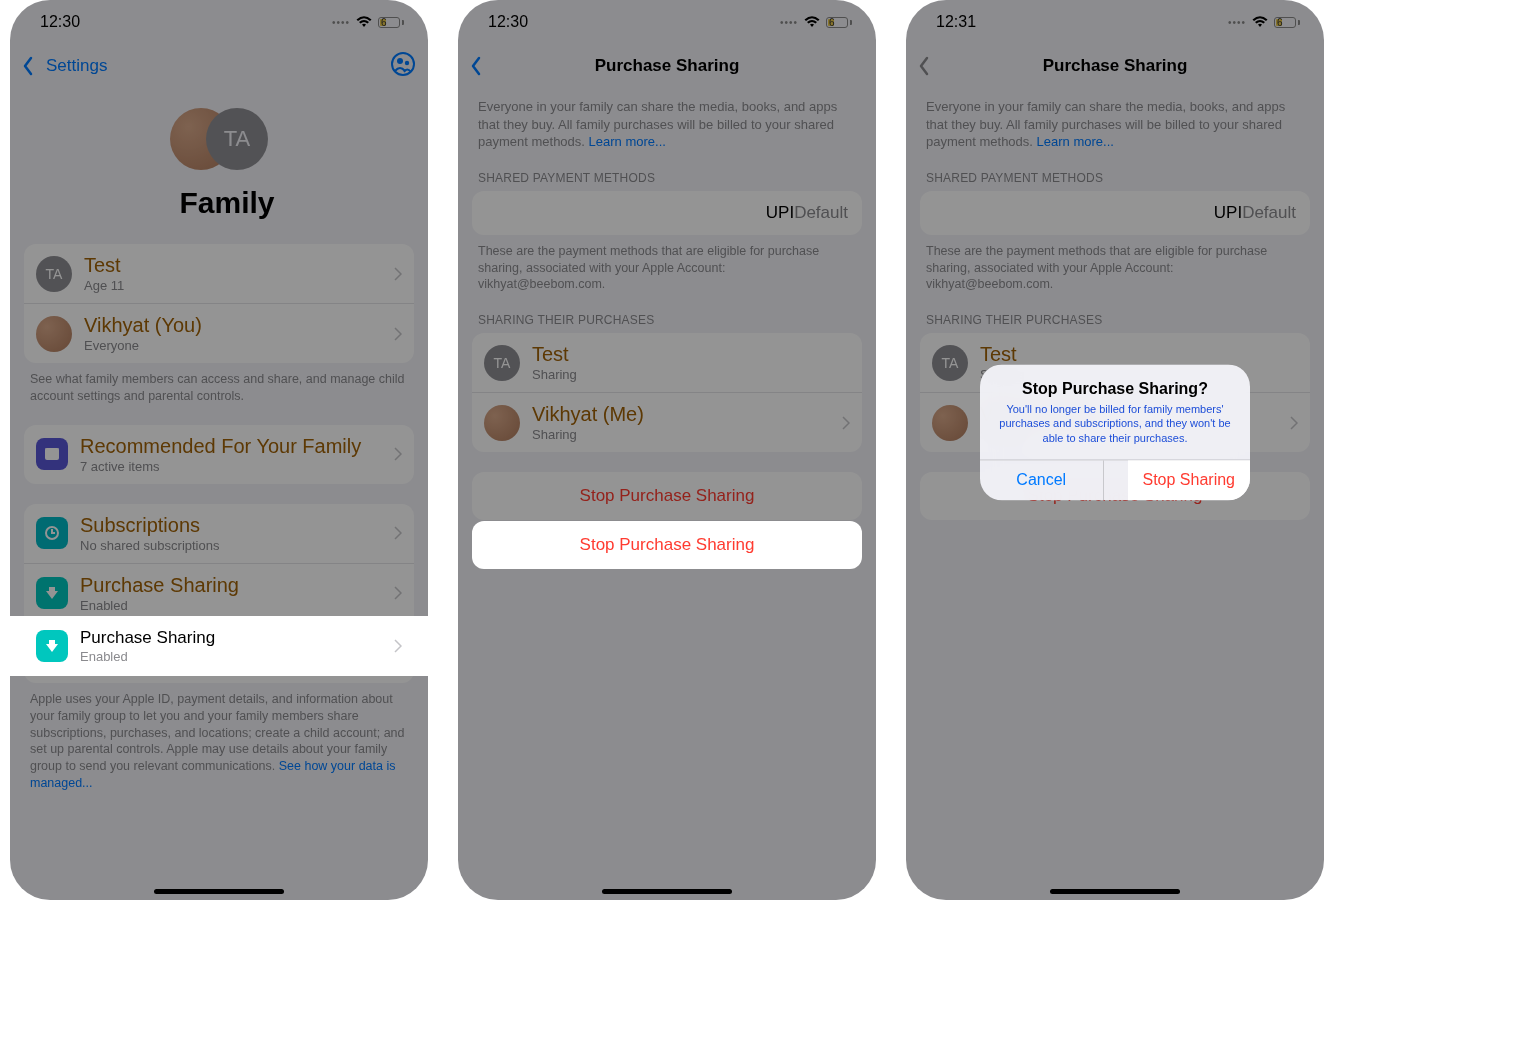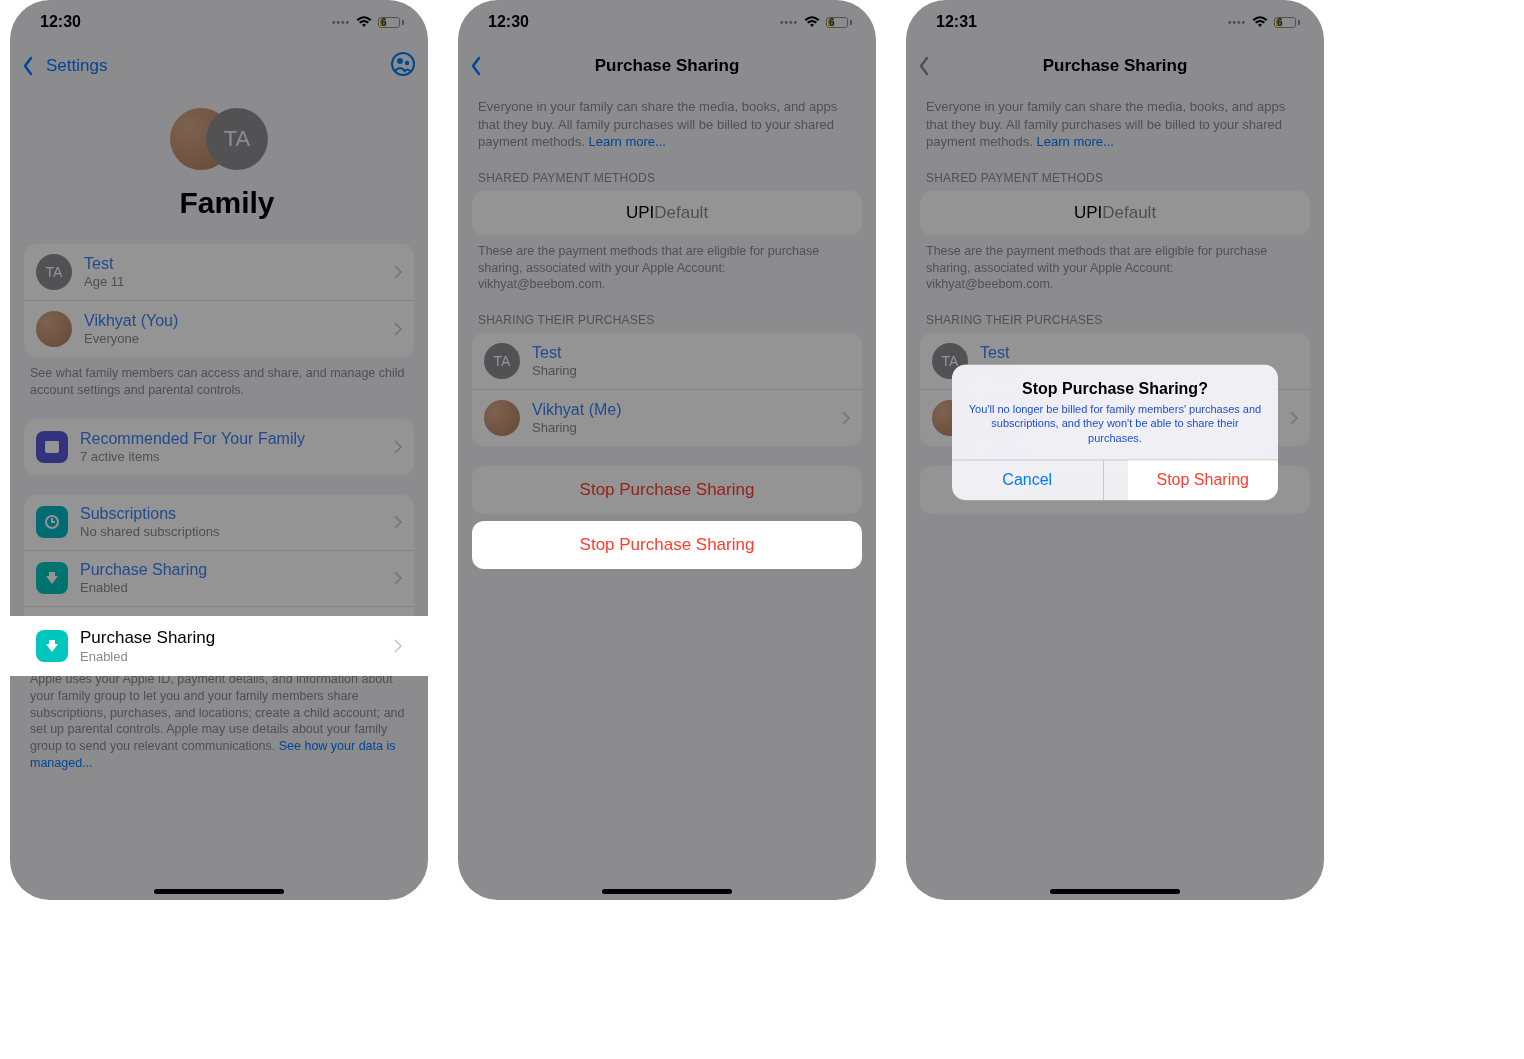--- a/index.html
+++ b/index.html
@@ -31,21 +31,21 @@
     pointer-events: none;
   }
   
   .status-bar {
     height: 44px;
     display: flex;
     align-items: center;
     justify-content: space-between;
     padding: 0 24px 0 30px;
     font-size: 16px;
-    font-weight: 700;
+    font-weight: 400;
     color: #000;
   }
   .status-right { display: flex; align-items: center; gap: 6px; font-size: 14px; }
   .dots { letter-spacing: 1px; font-size: 10px; color: #888; }
   .wifi-icon { width:16px; height:12px; }
   .battery { display:flex; align-items:center; gap:2px; }
   .battery-box { width:22px; height:11px; border:1px solid #888; border-radius:3px; position:relative; }
   .battery-fill { position:absolute; left:1px; top:1px; bottom:1px; width:30%; background:#e8c94a; border-radius:1px;}
   .battery-num { font-size: 10px; position:absolute; left:2px; top:-1px; color:#333;}
   .battery-cap { width:2px; height:5px; background:#888; border-radius:0 1px 1px 0;}
@@ -90,32 +90,32 @@
   .cell:last-child { border-bottom:none; }
   .cell .icon-box {
     width:32px; height:32px; border-radius:8px; display:flex; align-items:center; justify-content:center;
     margin-right:12px; flex-shrink:0;
   }
   .cell .av {
     width:36px; height:36px; border-radius:50%; margin-right:12px; flex-shrink:0;
     display:flex; align-items:center; justify-content:center; font-size:14px; color:#fff;
   }
   .cell .labels { flex:1; min-width:0; }
-  .cell .primary { font-size:16px; color:#3b82f6; }
+  .cell .primary { font-size:20px; color:#a16207; }
   .cell .secondary { font-size:13px; color:#8a8a8e; margin-top:1px;}
   .chev-right { width:8px; height:14px; margin-left:10px; flex-shrink:0; }
   .chev-right path { stroke:#c4c4c8; }
 
   .footer { font-size:12.5px; color:#8a8a8e; padding: 8px 6px 0; line-height:1.35;}
   .footer .link { color:#007aff; }
 
   .intro { font-size:13px; color:#8a8a8e; padding: 10px 6px 0; line-height:1.35;}
   .intro .link { color:#007aff; }
 
-  .single-cell { display:flex; align-items:center; justify-content:center; padding:12px 14px; }
+  .single-cell { display:flex; align-items:center; justify-content:flex-end; padding:12px 14px; }
   .single-cell .left { font-size:17px; color:#000; }
   .single-cell .right { font-size:17px; color:#8a8a8e; }
 
   .red-btn-cell { text-align:center; color:#ff3b30; font-size:17px; padding:14px; }
 
   
   .highlight {
     position:absolute; left:0; right:0; background:#fff; z-index:10;
     padding: 10px 26px; display:flex; align-items:center; min-height:60px;
   }
@@ -125,21 +125,21 @@
   .highlight .secondary { font-size:13px; color:#8a8a8e; margin-top:1px;}
 
   .highlight2 {
     position:absolute; left:14px; right:14px; background:#fff; z-index:10;
     border-radius:12px; text-align:center; color:#ff3b30; font-size:17px; padding:14px 0;
   }
 
   
   .alert {
     position:absolute; z-index:10; left:50%; top:42%; transform:translate(-50%,-10%);
-    width:326px; background:rgba(242,242,247,0.97); border-radius:14px;
+    width:270px; background:rgba(242,242,247,0.97); border-radius:22px;
     backdrop-filter: blur(10px);
     overflow:hidden;
   }
   .alert .alert-body { padding:16px 14px 14px; text-align:center; }
   .alert .alert-title { font-size:16px; font-weight:600; margin-bottom:4px;}
   .alert .alert-msg { font-size:11px; color:#1d4ed8; line-height:1.3;}
   .alert .alert-btns { display:flex; border-top:0.5px solid #c8c8cc;gap:24px; }
   .alert .alert-btn { flex:1; padding:11px 0; text-align:center; font-size:16px; }
   .alert .alert-btn.cancel { color:#007aff; border-right:0.5px solid #c8c8cc;}
   .alert .alert-btn.confirm { color:#ff3b30; background:#fff; }

